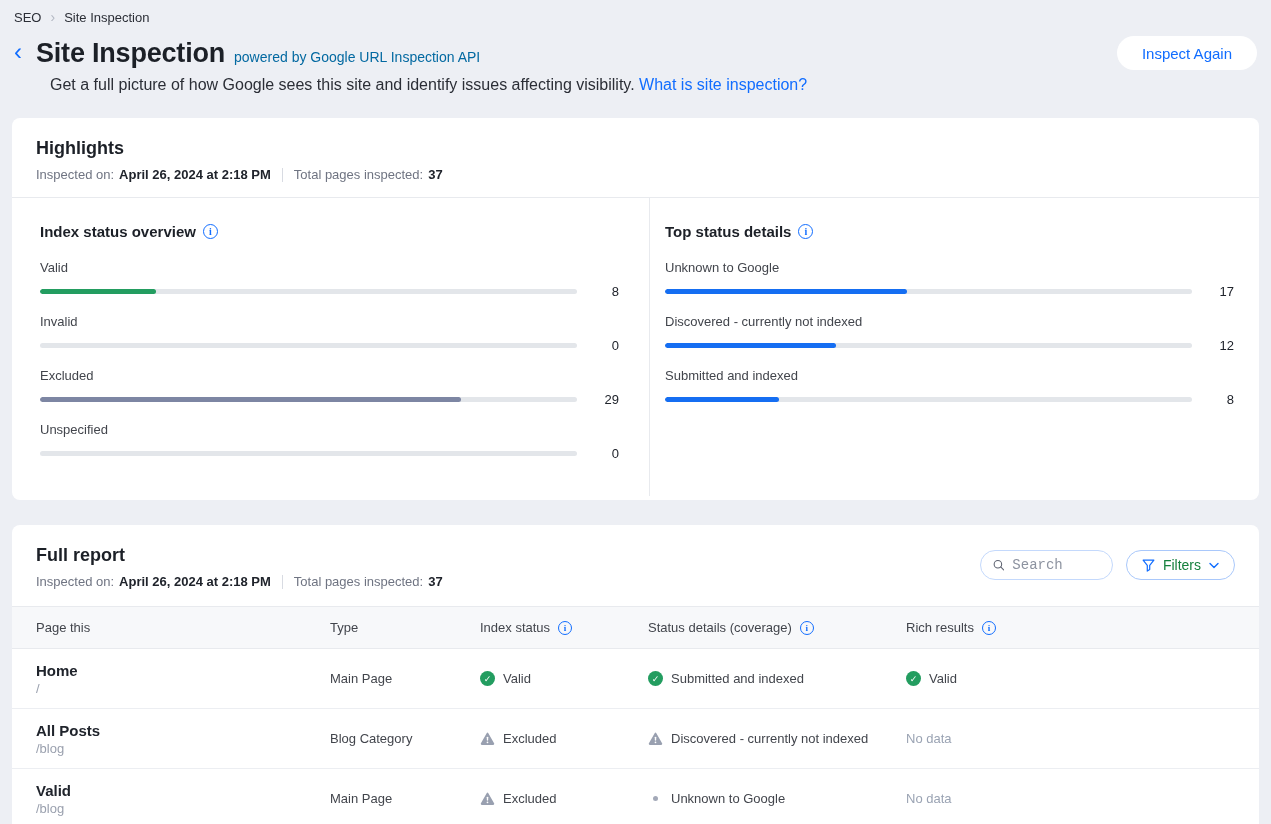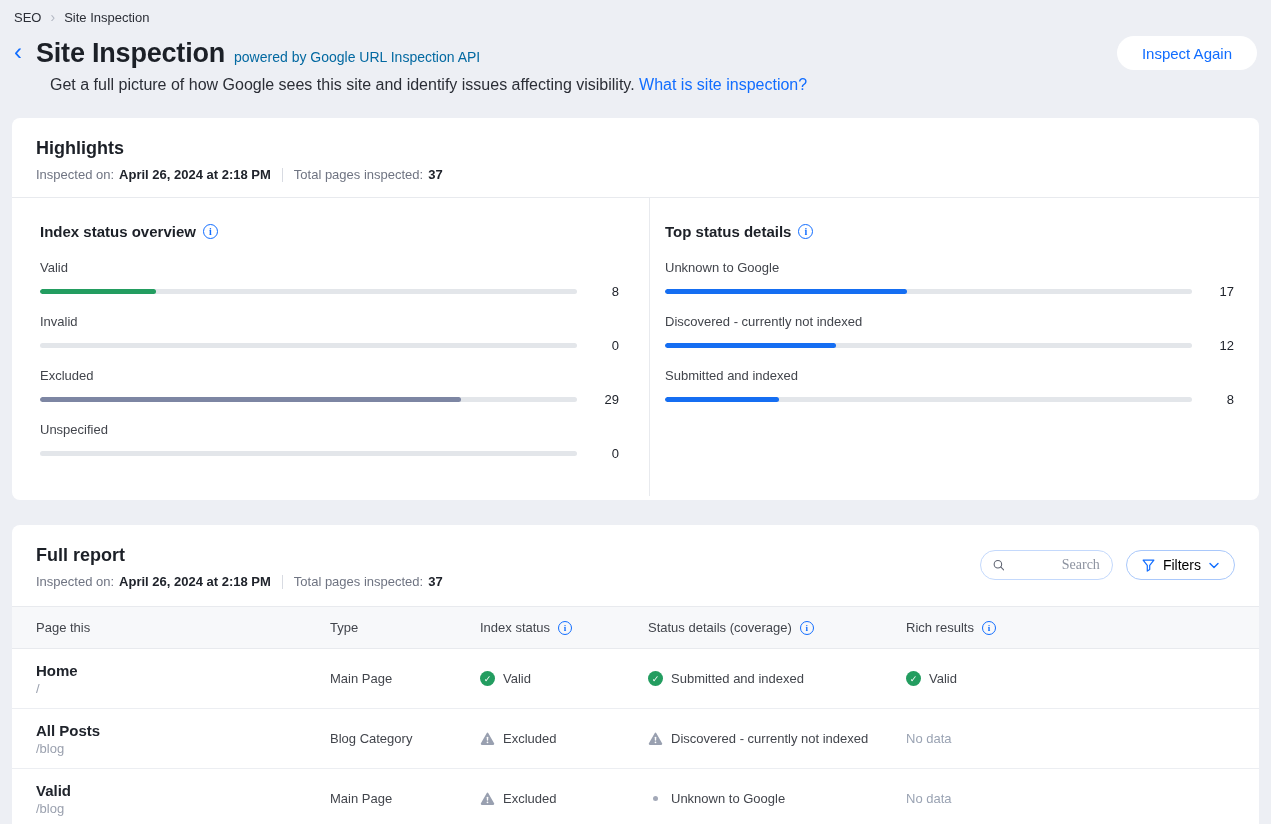--- a/index.html
+++ b/index.html
@@ -62,27 +62,27 @@
   }
 
   
   .report-actions { position:absolute; top:25px; right:24px; display:flex; gap:13px; }
   .search-pill {
     display:flex; align-items:center; gap:8px; width:133px; height:30px;
     border:1px solid #c4d9fc; border-radius:16px; background:#fff; padding:0 12px; cursor:text;
   }
   .search-pill input {
     border:none; outline:none; width:100%; font-size:14px; color:#42454c;
-    font-family:Liberation Serif, serif; background:transparent;text-align:right;
+    font-family:Liberation Mono, monospace; background:transparent;
   }
   .search-pill input::placeholder { color:#8d93a0; }
   .filters-btn {
     display:flex; align-items:center; gap:8px; height:30px; padding:0 15px;
     border:1px solid #a9c8fb; border-radius:16px; background:#fff;
-    color:#000000; font-size:14px; font-weight:500; font-family:inherit; cursor:pointer;
+    color:#15803d; font-size:14px; font-weight:500; font-family:inherit; cursor:pointer;
   }
 
   
   .report-table { margin-top:17px; }
   .t-grid { display:grid; grid-template-columns:294px 150px 168px 258px 1fr; align-items:center; }
   .t-head {
     background:#f7f8fa; border-top:1px solid #e8eaee; border-bottom:1px solid #e8eaee;
     height:43px; padding-left:24px; font-size:13px; color:#42454c;
   }
   .t-head .th { display:flex; align-items:center; gap:8px; }

